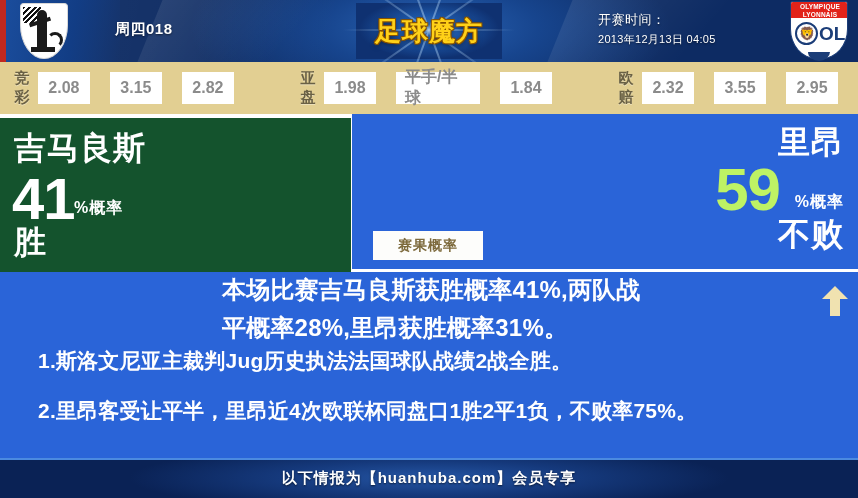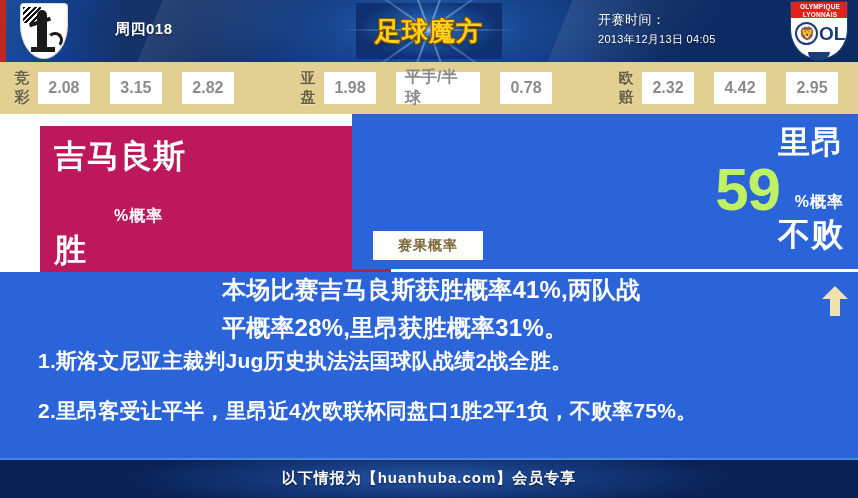--- a/index.html
+++ b/index.html
@@ -161,23 +161,22 @@
     font-size: 16px; font-weight: bold;
     height: 32px; min-width: 52px; padding: 0 9px;
     display: flex; align-items: center; justify-content: center;
     margin-right: 20px;
   }
   .odds-cell.wide { min-width: 84px; }
 
   
   .prob { position: absolute; left: 0; top: 114px; width: 858px; height: 155px; }
   .prob-left {
-    position: absolute; left: 0; top: 12px; width: 351px; height: 155px;
-    background: #be185d;
-    margin-left: 40px;
+    position: absolute; left: 0; top: 4px; width: 351px; height: 155px;
+    background: #14532d;
   }
   .prob-right {
     position: absolute; left: 352px; top: 0; width: 506px; height: 155px;
     background: #2a64d8;
   }
   .side-team {
     position: absolute; color: #ffffff; font-weight: bold;
     letter-spacing: 1px; line-height: 1;
   }
   .left-team { left: 14px; top: 14px; font-size: 32px; }
@@ -312,34 +311,35 @@
       <span class="odds-label">竞彩</span>
       <span class="odds-cell">2.08</span>
       <span class="odds-cell">3.15</span>
       <span class="odds-cell">2.82</span>
     </div>
     <div style="width:58px"></div>
     <div class="odds-group">
       <span class="odds-label">亚盘</span>
       <span class="odds-cell">1.98</span>
       <span class="odds-cell wide">平手/半球</span>
-      <span class="odds-cell">0.78</span>
+      <span class="odds-cell">1.84</span>
     </div>
     <div style="width:58px"></div>
     <div class="odds-group">
       <span class="odds-label">欧赔</span>
       <span class="odds-cell">2.32</span>
-      <span class="odds-cell">4.42</span>
+      <span class="odds-cell">3.55</span>
       <span class="odds-cell">2.95</span>
     </div>
   </div>
 
   <div class="prob">
     <div class="prob-left">
       <div class="side-team left-team">吉马良斯</div>
+      <div class="side-team left-num">41</div>
       <div class="side-team left-pct">%概率</div>
       <div class="side-team left-res">胜</div>
     </div>
     <div class="prob-right">
       <div class="side-team right-team">里昂</div>
       <div class="side-team right-num">59</div>
       <div class="side-team right-pct">%概率</div>
       <div class="side-team right-res">不败</div>
     </div>
     <div class="tab-result">赛果概率</div>

